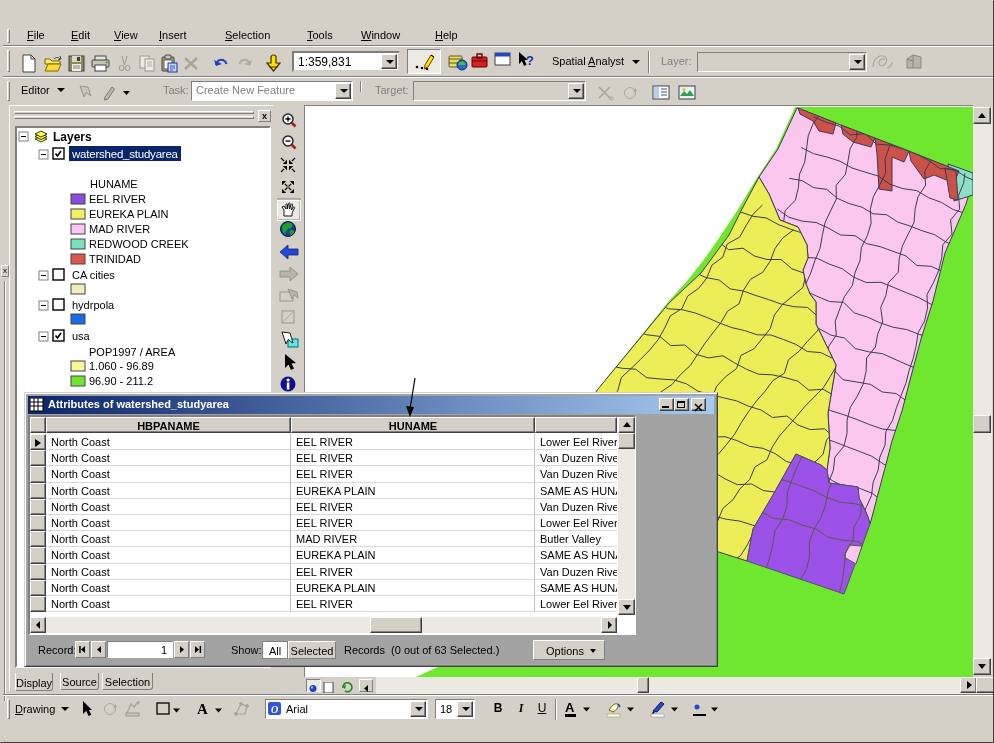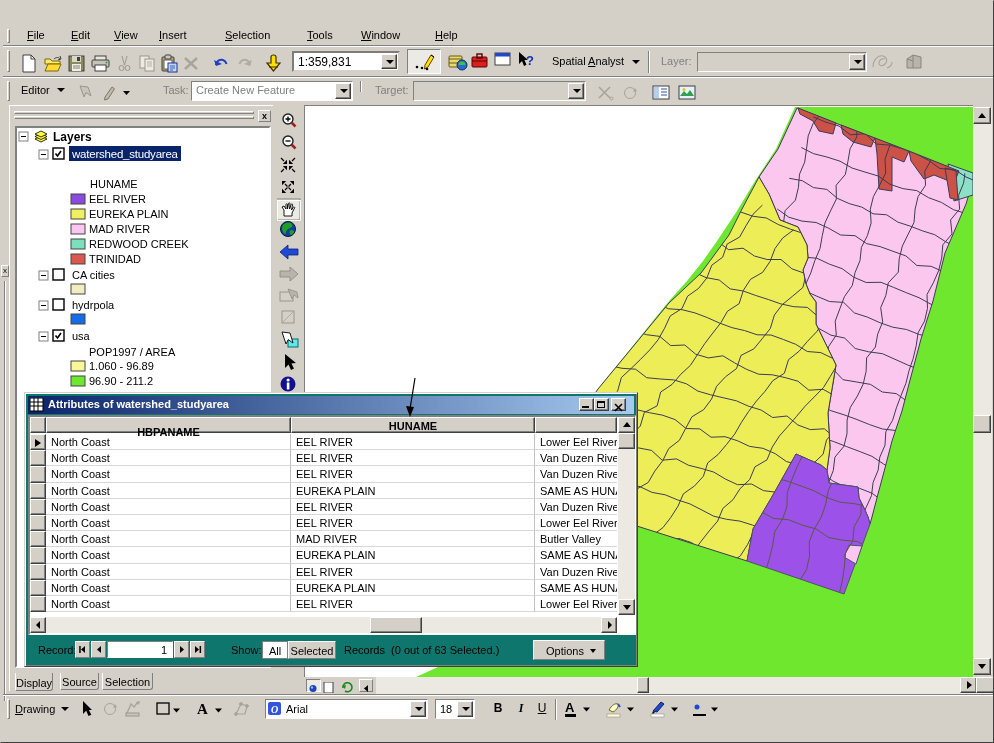--- a/index.html
+++ b/index.html
@@ -484,21 +484,21 @@
             <path d="M8 2L4 5.5 8 9z" fill="#000"></path>
           </svg></div>
   </div>
   <div class="ab raised" style="left:333px;top:0;width:12px;height:16px"></div>
   <div class="ab raised" style="left:656px;top:0;width:17px;height:16px"><svg width="15" height="14">
           <path d="M6 3l5 4-5 4z" fill="#000"></path>
         </svg></div>
   <div class="ab raised" style="left:672px;top:0;width:19px;height:16px"></div>
 </div>
 
-<div class="ab" style="left:23px;top:391px;width:614px;height:275px;background:#0f766e;border-top:1px solid #d4d0c8;border-left:1px solid #d4d0c8;border-right:1px solid #404040;border-bottom:1px solid #404040;box-shadow:inset 1px 1px 0 #fff,inset -1px -1px 0 #808080" id="attrwin">
+<div class="ab" style="left:23px;top:391px;width:694px;height:275px;background:#a3a3a3;border-top:1px solid #d4d0c8;border-left:1px solid #d4d0c8;border-right:1px solid #404040;border-bottom:1px solid #404040;box-shadow:inset 1px 1px 0 #fff,inset -1px -1px 0 #808080" id="attrwin">
 
   <div class="ab" style="left:3px;top:3px;right:3px;height:18px;background:linear-gradient(90deg,#0a246a,#a6caf0)">
     <svg class="ab" style="left:2px;top:2px" width="14" height="14" viewBox="0 0 14 14">
           <rect x="0" y="0" width="13" height="13" fill="#fff" stroke="#000"></rect>
           <path d="M0 4h13M0 8h13M4 0v13M8 0v13" stroke="#000" stroke-width="1"></path>
         </svg>
     <div class="ab" style="left:20px;top:2px;font-size:11px;font-weight:bold;color:#fff">Attributes of watershed_studyarea</div>
     <div class="ab raised" style="right:40px;top:2px;width:15px;height:13px">
           <div class="ab" style="left:2px;bottom:2px;width:7px;height:2px;background:#000"></div>
         </div>
@@ -507,21 +507,21 @@
         </div>
     <div class="ab raised" style="right:8px;top:2px;width:15px;height:13px"><svg width="13" height="11">
             <path d="M3 2l7 7M10 2l-7 7" stroke="#000" stroke-width="1.6"></path>
           </svg></div>
   </div>
 
   <div class="ab" style="left:3px;top:22px;width:608px;height:220px;background:#fff;border-top:2px solid #808080;border-left:2px solid #808080;border-right:1px solid #fff;border-bottom:1px solid #fff">
     <div id="tblhdr">
           <div class="ab" style="left:0;top:0;width:587px;height:17px">
             <div class="ab" style="left:0px;top:0;width:16px;height:16px;background:#d4d0c8;border-top:1px solid #fff;border-left:1px solid #fff;border-right:1px solid #404040;border-bottom:1px solid #404040;box-shadow:inset -1px -1px 0 #808080;font-size:11px;font-weight:bold;text-align:center;padding-top:2px"></div>
-            <div class="ab" style="left:16px;top:0;width:245px;height:16px;background:#d4d0c8;border-top:1px solid #fff;border-left:1px solid #fff;border-right:1px solid #404040;border-bottom:1px solid #404040;box-shadow:inset -1px -1px 0 #808080;font-size:11px;font-weight:bold;text-align:center;padding-top:8px">HBPANAME</div>
+            <div class="ab" style="left:16px;top:0;width:245px;height:16px;background:#d4d0c8;border-top:1px solid #fff;border-left:1px solid #fff;border-right:1px solid #404040;border-bottom:1px solid #404040;box-shadow:inset -1px -1px 0 #808080;font-size:11px;font-weight:bold;text-align:center;padding-top:2px">HBPANAME</div>
             <div class="ab" style="left:261px;top:0;width:244px;height:16px;background:#d4d0c8;border-top:1px solid #fff;border-left:1px solid #fff;border-right:1px solid #404040;border-bottom:1px solid #404040;box-shadow:inset -1px -1px 0 #808080;font-size:11px;font-weight:bold;text-align:center;padding-top:2px">HUNAME</div>
             <div class="ab" style="left:505px;top:0;width:82px;height:16px;background:#d4d0c8;border-top:1px solid #fff;border-left:1px solid #fff;border-right:1px solid #404040;border-bottom:1px solid #404040;box-shadow:inset -1px -1px 0 #808080;font-size:11px;font-weight:bold;text-align:center;padding-top:2px"></div>
           </div>
         </div>
     <div id="tblrows">
           <div class="ab" style="left:0;top:17.0px;width:587px;height:16.2px">
             <div class="ab" style="left:0;top:0;width:16px;height:16.2px;background:#d4d0c8;border-top:1px solid #fff;border-left:1px solid #fff;border-right:1px solid #404040;border-bottom:1px solid #404040;box-shadow:inset -1px -1px 0 #808080">
               <svg style="position:absolute;left:3px;top:4px" width="8" height="9">
                 <path d="M1 0l6 4-6 4z" fill="#000"></path>
               </svg>

